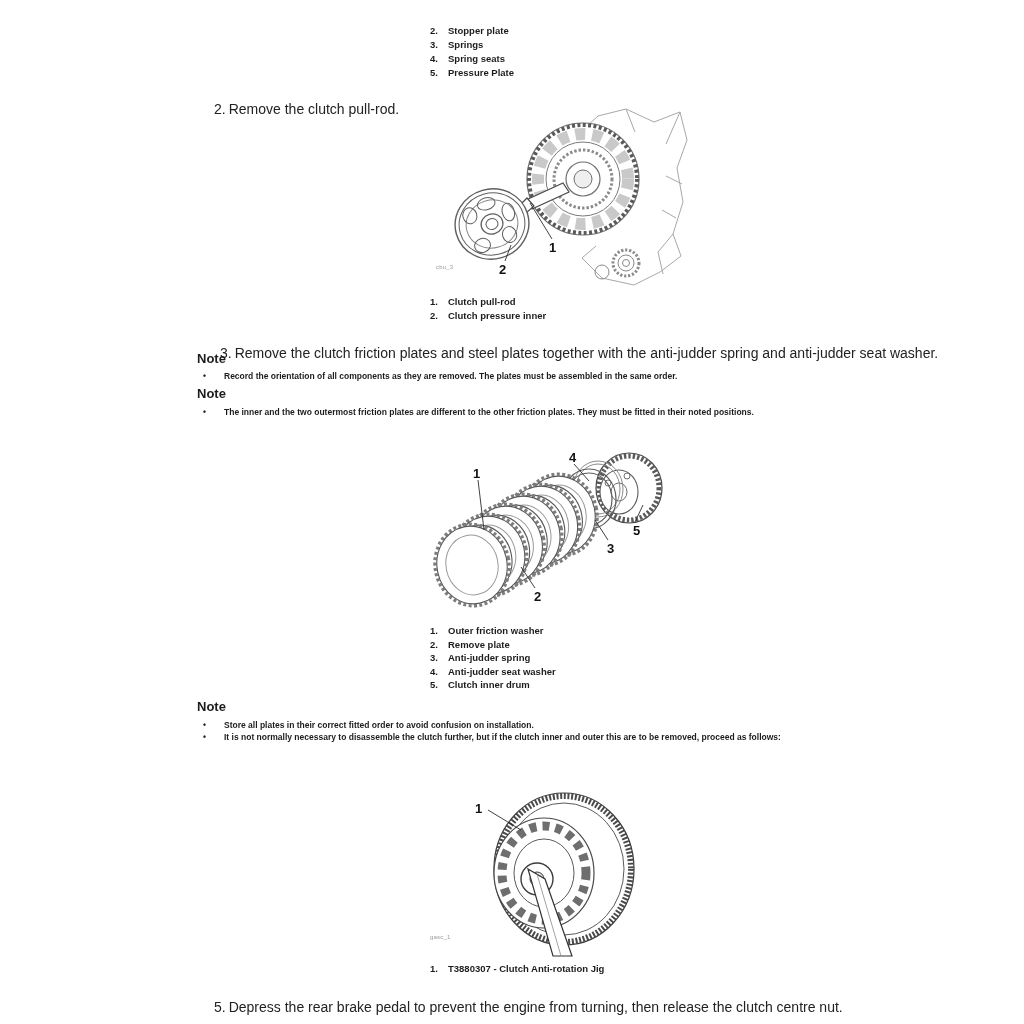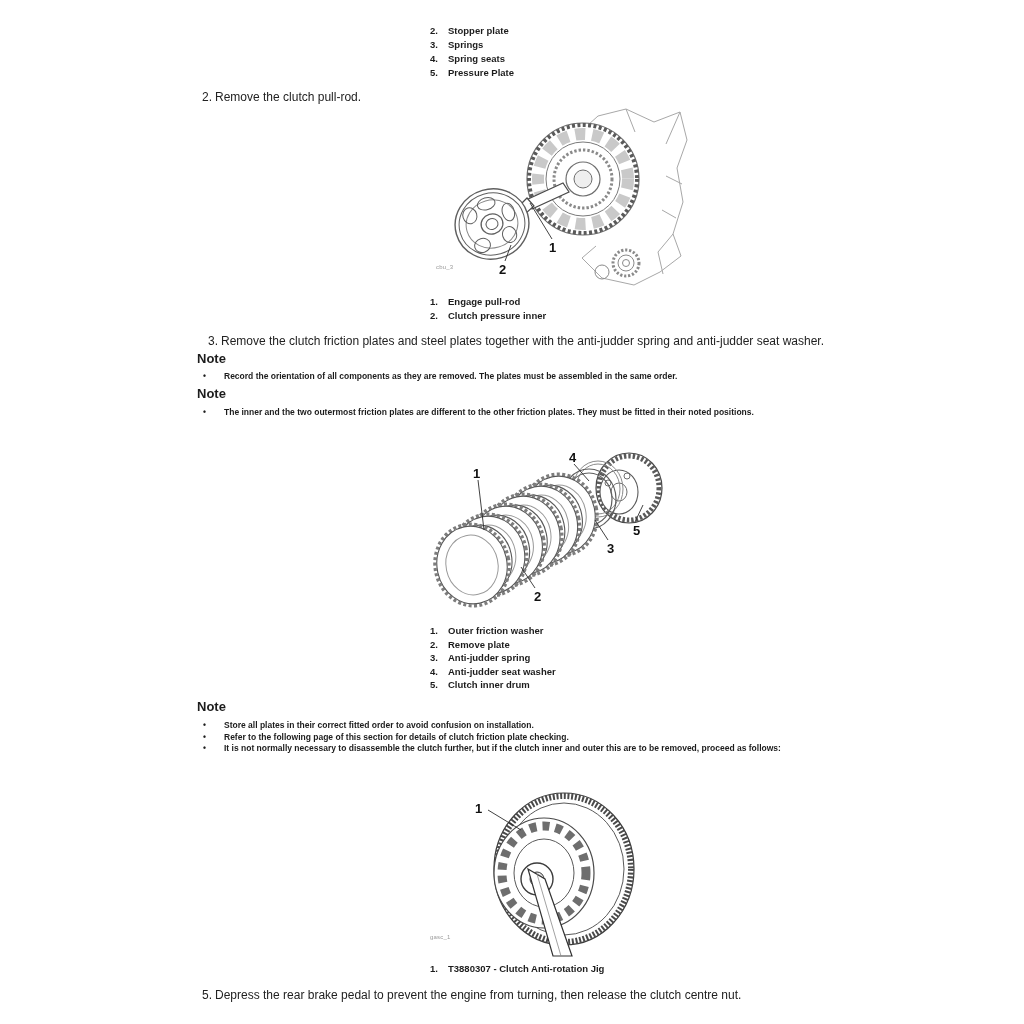--- a/index.html
+++ b/index.html
@@ -6,21 +6,21 @@
   .page {
     position:relative; width:1024px; height:1024px; background:#ffffff;
     font-family:"Liberation Sans", sans-serif; color:#1c1c1c; overflow:hidden;
   }
   
   .legend { position:absolute; }
   .legend-row { display:flex; font-weight:bold; font-size:9.5px; line-height:10px; margin-bottom:3.5px; white-space:nowrap; }
   .legend-row .lnum { width:18px; flex:0 0 18px; }
   #top-legend .legend-row { margin-bottom:4px; }
   
-  .step { position:absolute; margin:0; font-size:12px; line-height:10px; white-space:nowrap; color:#222; }
+  .step { position:absolute; margin:12px; font-size:14px; line-height:10px; white-space:nowrap; color:#222; }
   .step .num { margin-right:3px; }
   
   .note { position:absolute; }
   .note-title { font-size:13px; font-weight:bold; line-height:10px; margin-bottom:8px; }
   #note-1 .note-title { margin-bottom:7px; }
   .note ul { list-style:none; margin:0; padding:0 0 0 14px; }
   .note li { position:relative; font-size:8.5px; font-weight:bold; line-height:11.5px; white-space:nowrap;padding-left:13px; }
   .note li::before { content:"\2022"; position:absolute; left:-8px; }
   
   .figure { position:absolute; }
@@ -101,21 +101,21 @@
       </g>
     </svg>
     <div class="callout" style="left:119px; top:135px;">1</div>
     <div class="callout" style="left:69px; top:157px;">2</div>
     <div class="fig-caption" style="left:6px; top:158px;">cbu_3</div>
   </div>
 
   <div id="legend-1" class="legend" style="left:430px; top:297px;">
     <div class="legend-row">
       <span class="lnum">1.</span>
-      <span class="llabel">Engage pull-rod</span>
+      <span class="llabel">Clutch pull-rod</span>
     </div>
     <div class="legend-row">
       <span class="lnum">2.</span>
       <span class="llabel">Clutch pressure inner</span>
     </div>
   </div>
 
   <p class="step" style="left:208px; top:336px;">
     <span class="num">3.</span><span>Remove the clutch friction plates and steel plates together with the anti-judder spring and anti-judder seat washer.</span>
   </p>
@@ -215,21 +215,20 @@
     <div class="legend-row">
       <span class="lnum">5.</span>
       <span class="llabel">Clutch inner drum</span>
     </div>
   </div>
 
   <div id="note-3" class="note" style="left:197px; top:702px;">
     <div class="note-title">Note</div>
     <ul>
       <li>Store all plates in their correct fitted order to avoid confusion on installation.</li>
-      <li>Refer to the following page of this section for details of clutch friction plate checking.</li>
       <li>It is not normally necessary to disassemble the clutch further, but if the clutch inner and outer this are to be removed, proceed as follows:</li>
     </ul>
   </div>
 
 
   <div class="figure" style="left:424px; top:784px; width:240px; height:173px;">
     <svg width="240" height="173" viewBox="0 0 240 173">
       <g>
         <ellipse cx="140" cy="85" rx="70" ry="76" fill="#ffffff" stroke="#3c3c3c" stroke-width="1.2"></ellipse>
         <ellipse cx="140" cy="85" rx="67" ry="73" fill="none" stroke="#4a4a4a" stroke-width="6" stroke-dasharray="2 1.7"></ellipse>

